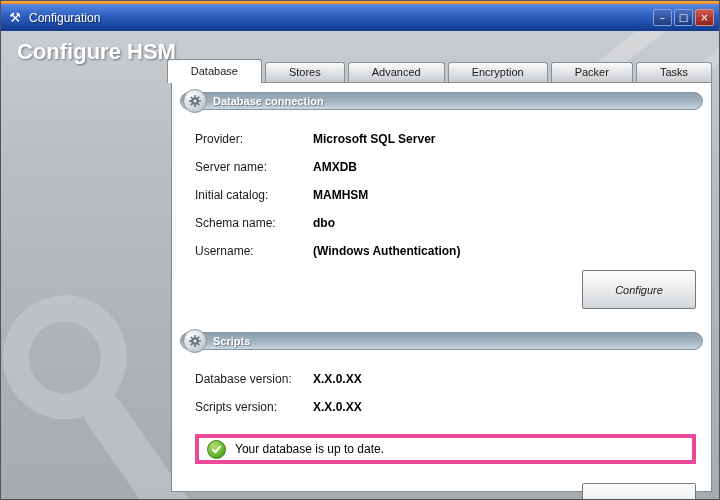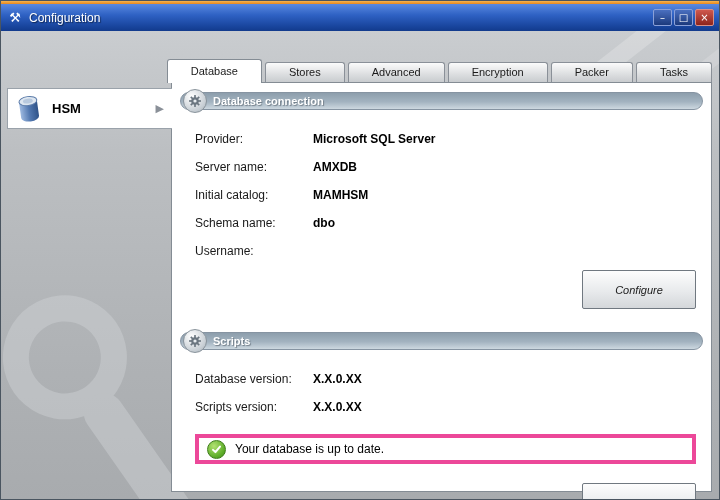--- a/index.html
+++ b/index.html
@@ -125,48 +125,31 @@
   <div class="titlebar">
     <span class="titlebar-icon">⚒</span>
     <span class="titlebar-text">Configuration</span>
     <span class="win-controls">
       <span class="win-btn">–</span>
       <span class="win-btn">□</span>
       <span class="win-btn close">×</span>
     </span>
   </div>
 
+  <div class="page-title">Configure HSM</div>
 
   <div class="tabs">
     <div class="tab active">Database</div>
     <div class="tab">Stores</div>
     <div class="tab">Advanced</div>
     <div class="tab">Encryption</div>
     <div class="tab">Packer</div>
     <div class="tab">Tasks</div>
   </div>
 
-  <div class="sidebar-item">
-    <svg class="db-icon" viewBox="0 0 26 30">
-      <defs>
-        <linearGradient id="dbg" x1="0" y1="0" x2="1" y2="0">
-          <stop offset="0" stop-color="#9db9e0"></stop>
-          <stop offset="0.5" stop-color="#5278b0"></stop>
-          <stop offset="1" stop-color="#2e5288"></stop>
-        </linearGradient>
-      </defs>
-      <g transform="rotate(-8 13 15)">
-        <path d="M4 7 v16 a9 4.5 0 0 0 18 0 V7" fill="url(#dbg)"></path>
-        <ellipse cx="13" cy="7" rx="9" ry="4.5" fill="#dde6f0" stroke="#5a7aa8" stroke-width="1"></ellipse>
-        <ellipse cx="13" cy="7" rx="5" ry="2.4" fill="#b8c9de"></ellipse>
-      </g>
-    </svg>
-    <span class="sidebar-label">HSM</span>
-    <span class="chevron">▶</span>
-  </div>
 
   <div class="panel">
 
     <div class="section-bar">
       <span class="gear-badge">
         <svg width="14" height="14" viewBox="0 0 20 20">
           <g fill="#6b7680">
             <rect x="8.8" y="1.5" width="2.4" height="17"></rect>
             <rect x="8.8" y="1.5" width="2.4" height="17" transform="rotate(45 10 10)"></rect>
             <rect x="8.8" y="1.5" width="2.4" height="17" transform="rotate(90 10 10)"></rect>
@@ -191,20 +174,21 @@
       <div class="frow">
         <span class="lbl">Initial catalog:</span>
         <span class="val">MAMHSM</span>
       </div>
       <div class="frow">
         <span class="lbl">Schema name:</span>
         <span class="val">dbo</span>
       </div>
       <div class="frow">
         <span class="lbl">Username:</span>
+        <span class="val">(Windows Authentication)</span>
       </div>
     </div>
 
     <div class="btn-row">
       <button class="btn">Configure</button>
     </div>
 
     <div class="spacer-sm"></div>
 
     <div class="section-bar">

